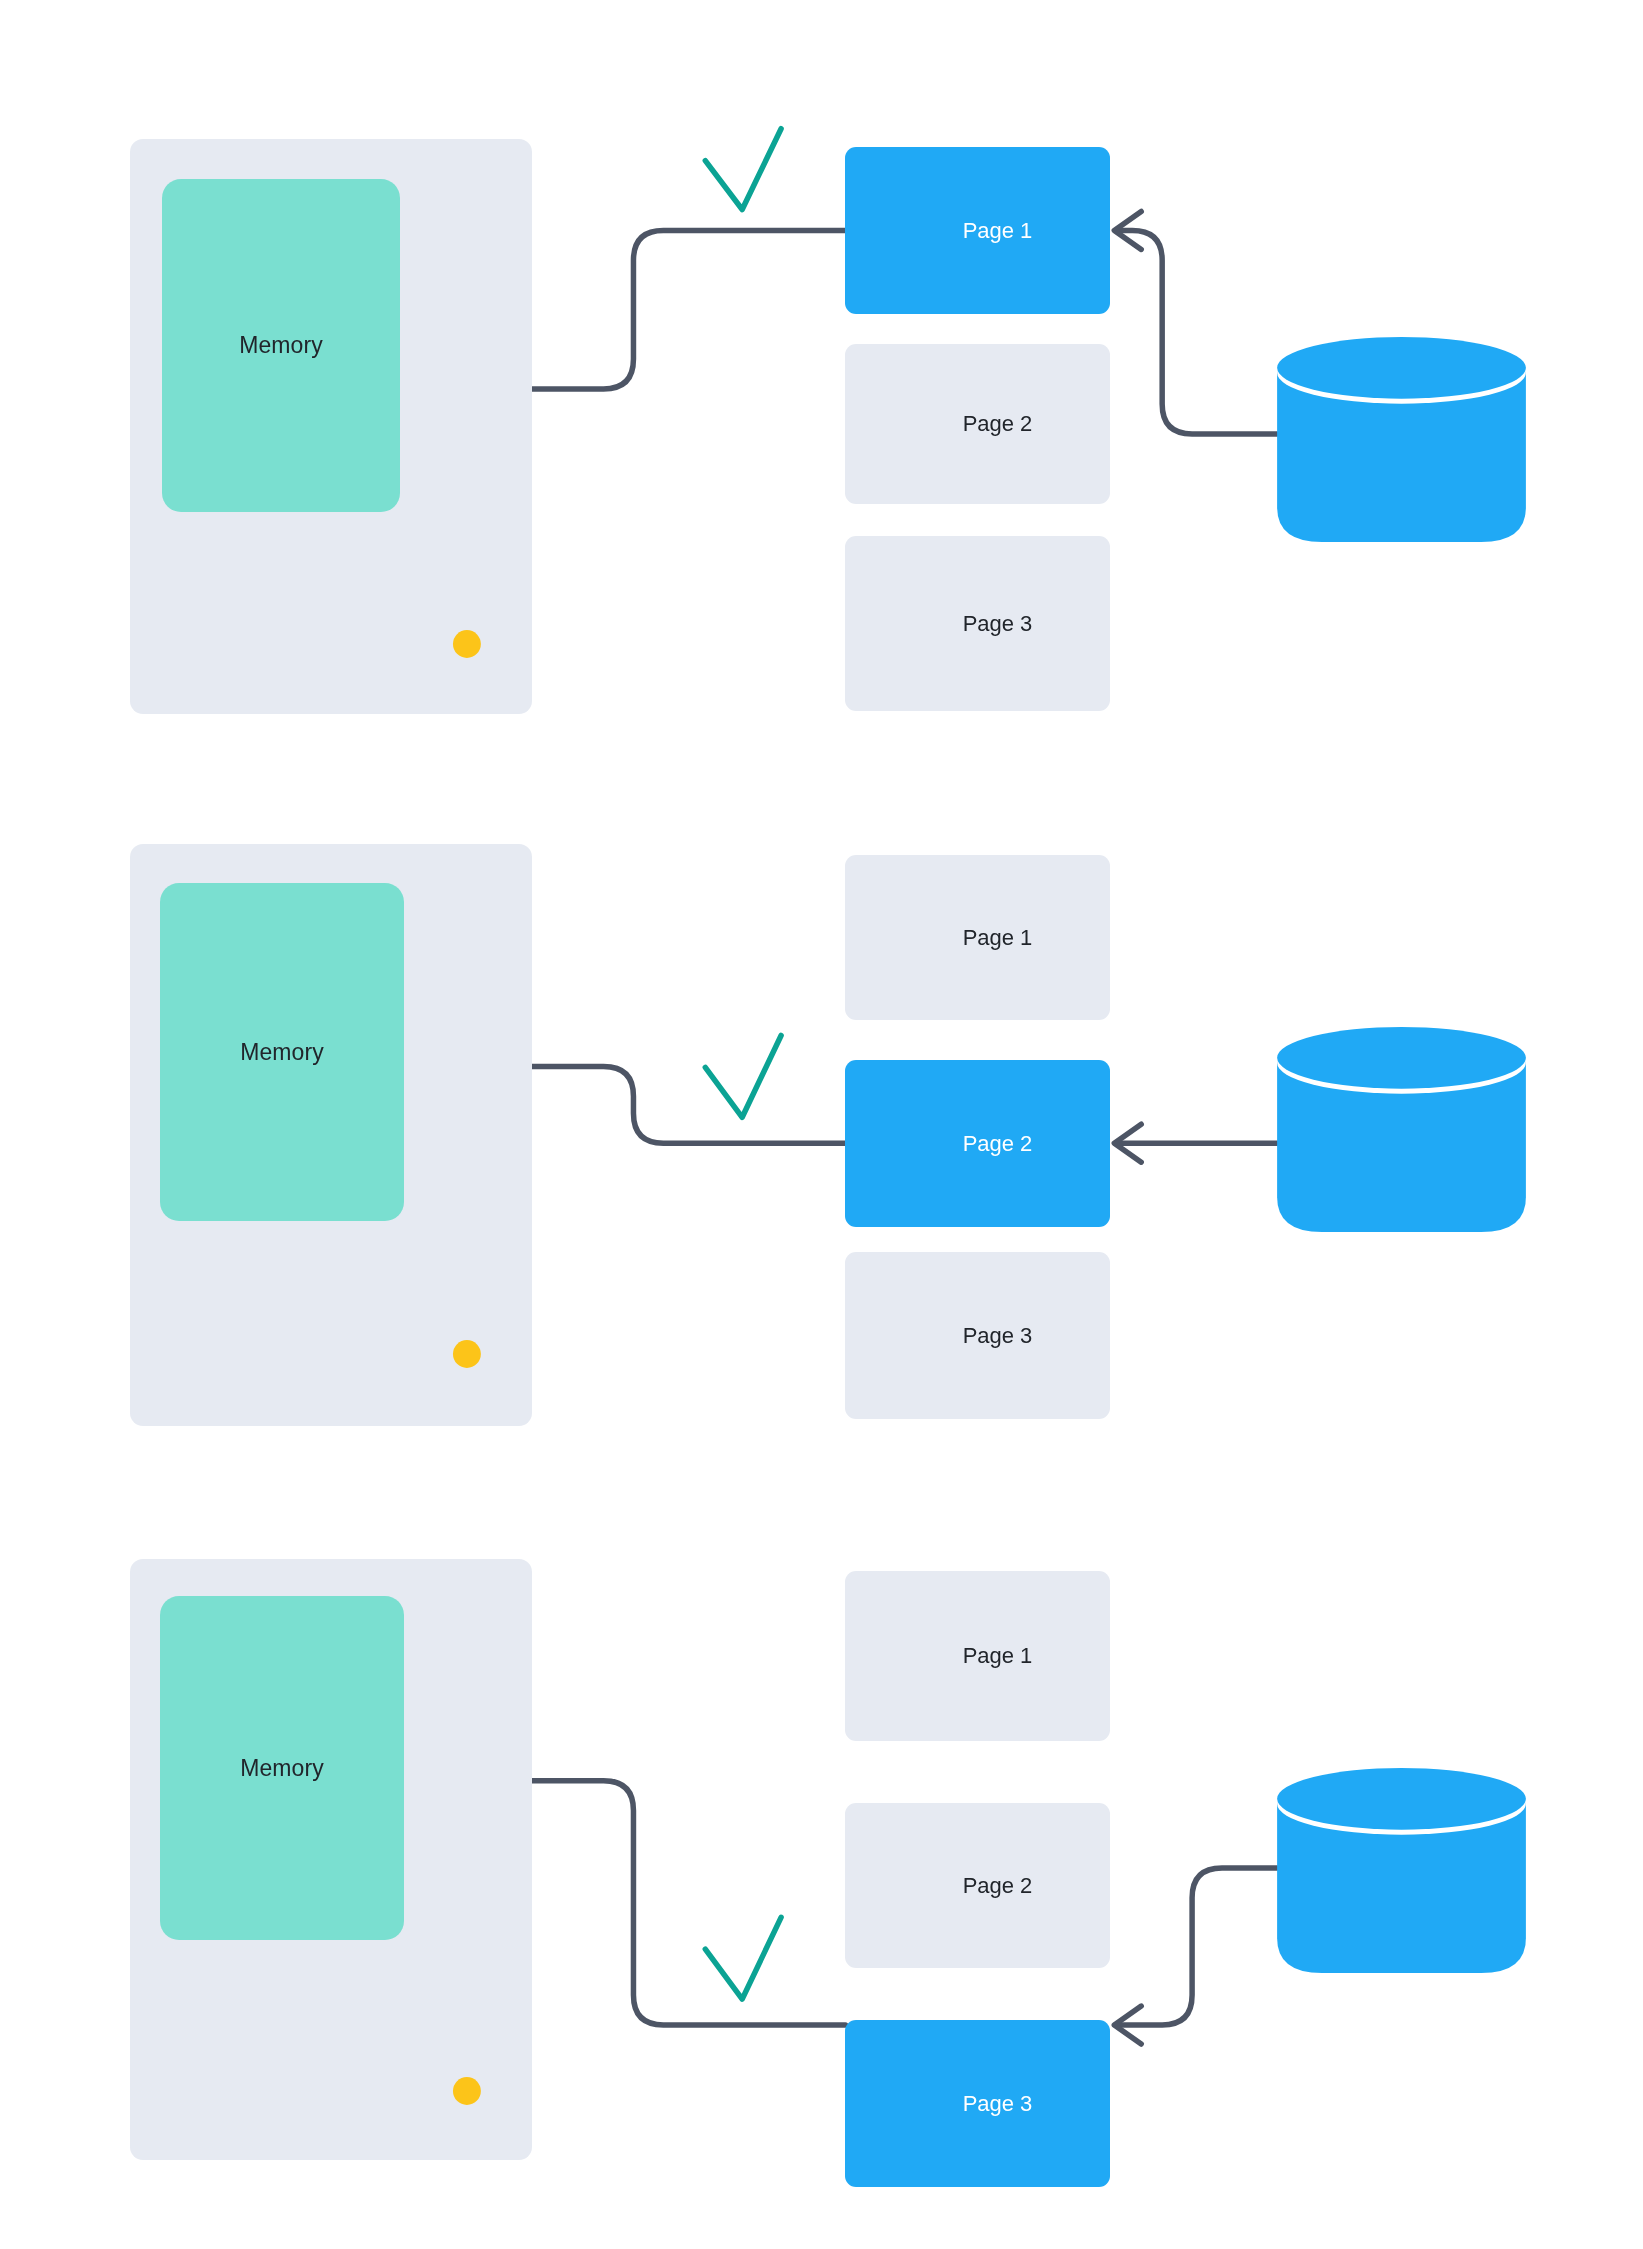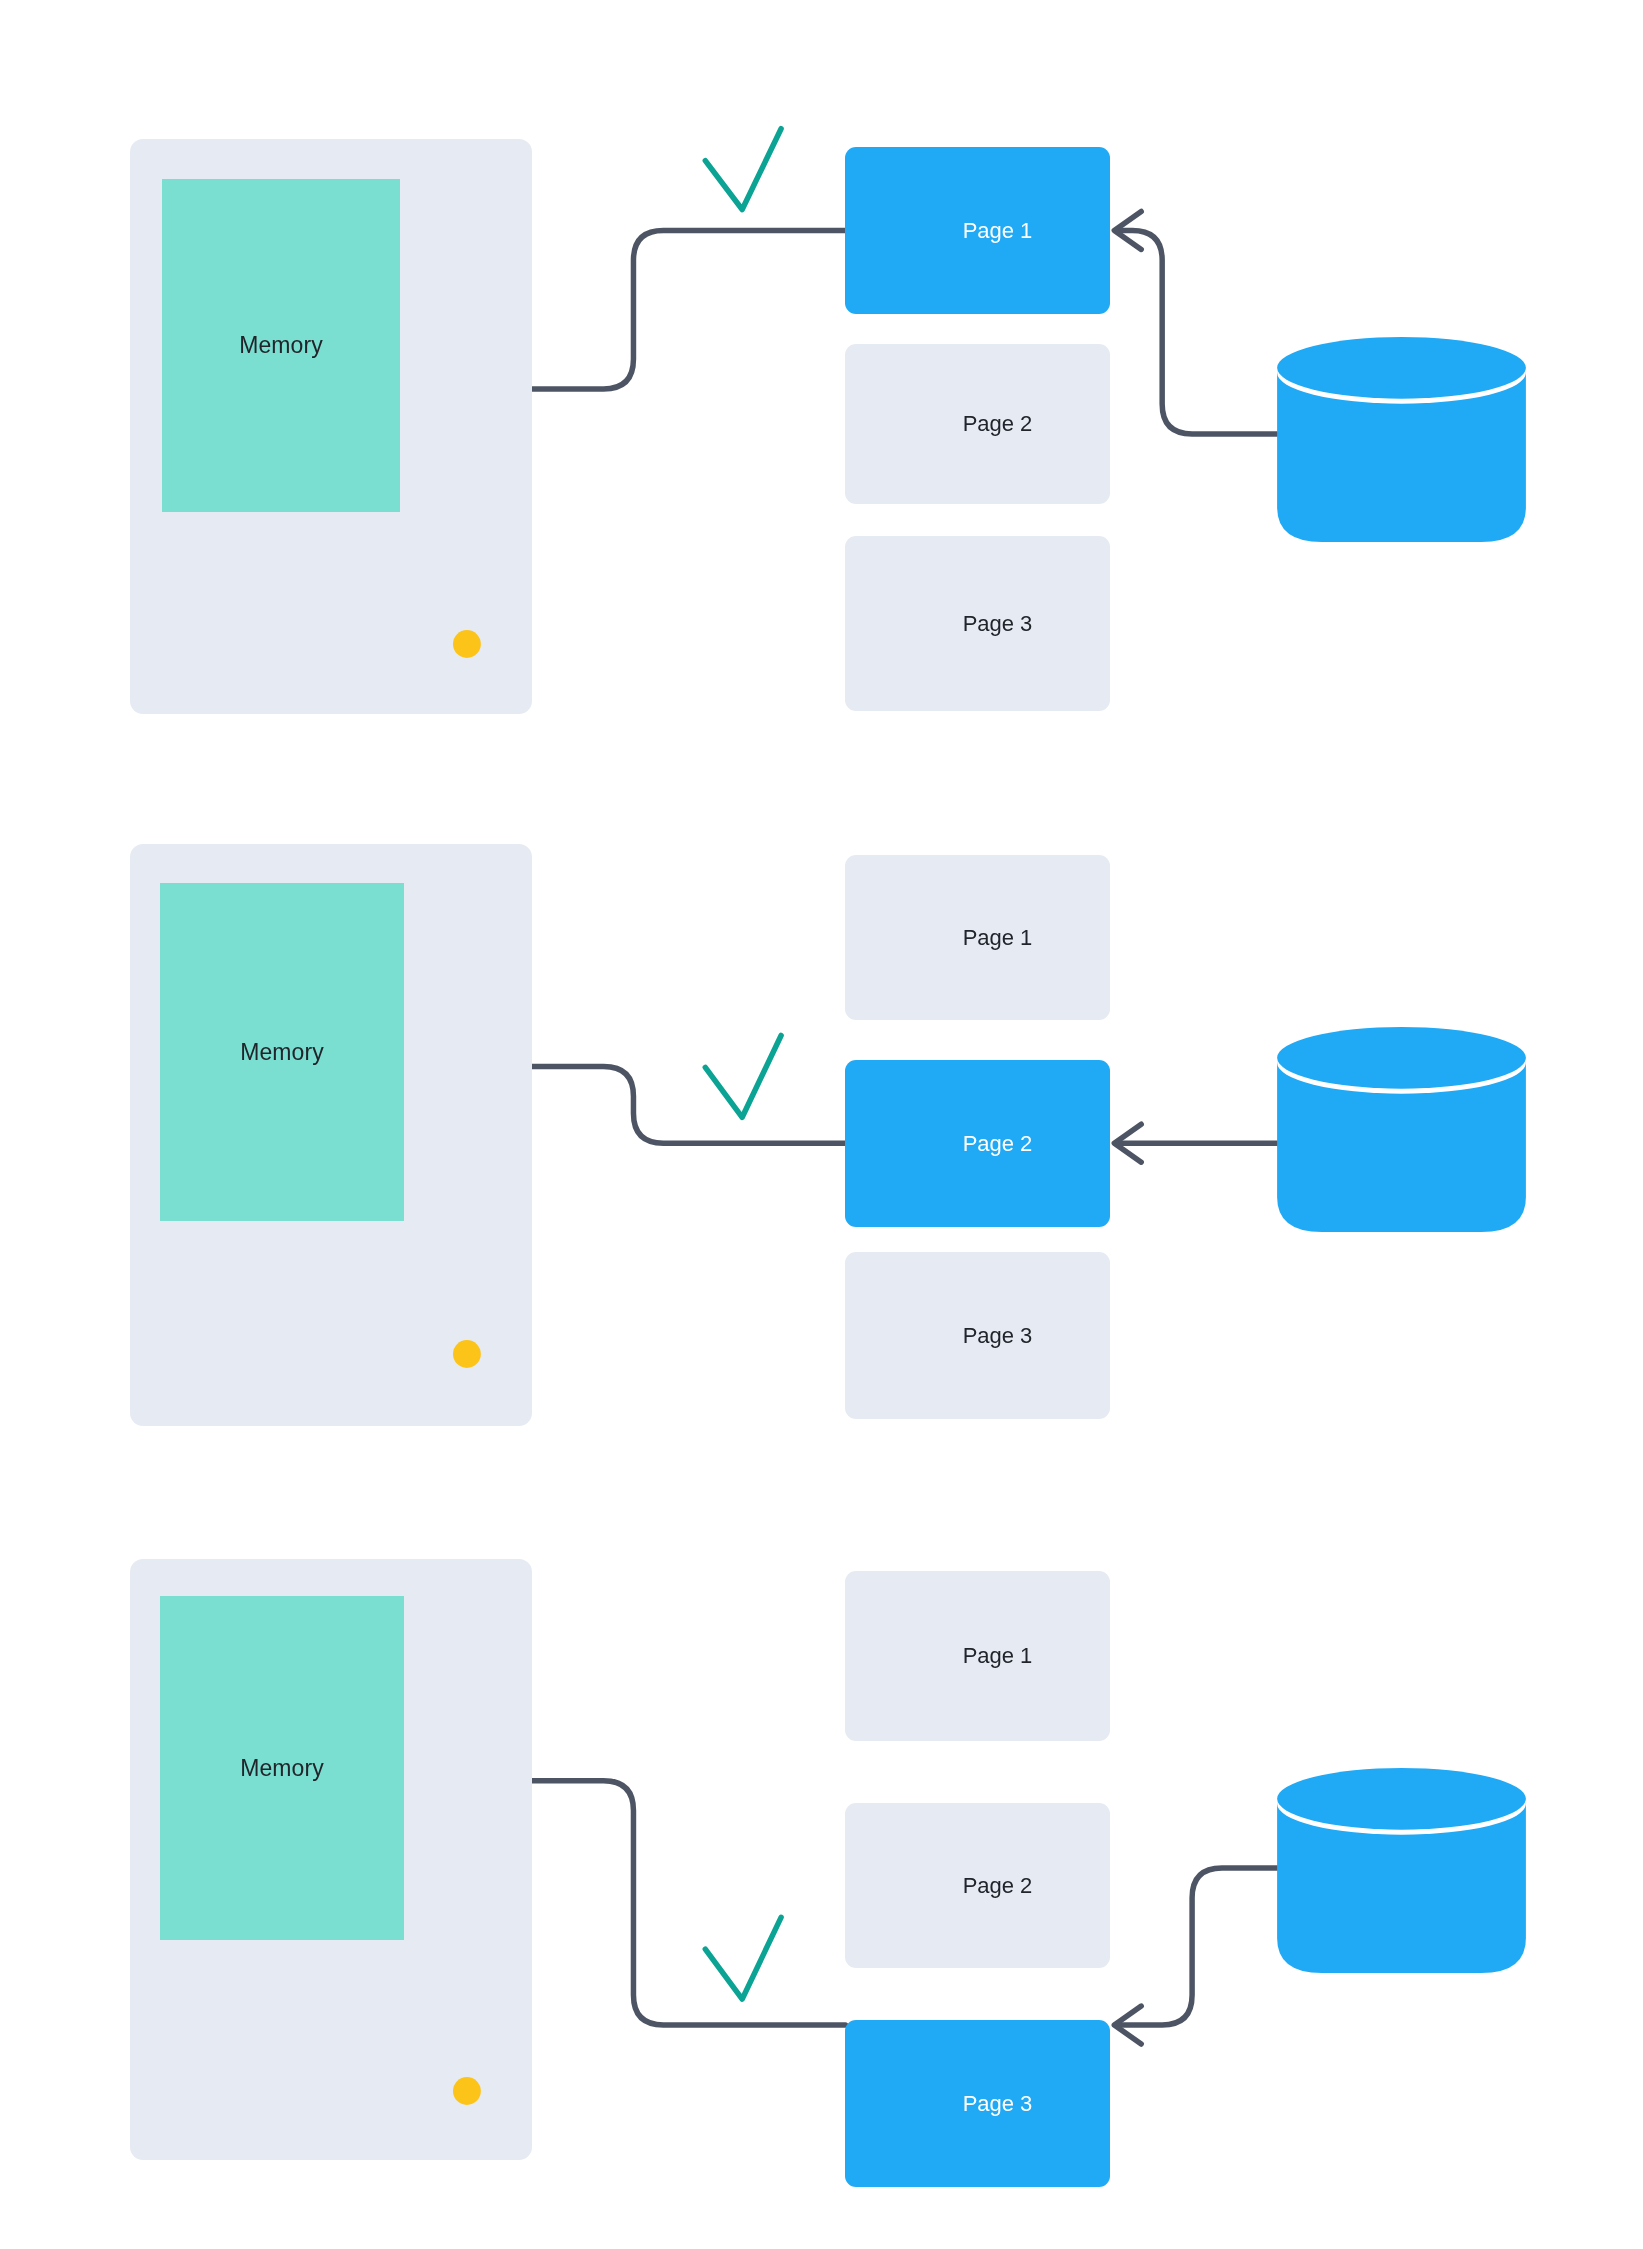--- a/index.html
+++ b/index.html
@@ -10,21 +10,21 @@
   }
   #stage{position:absolute;left:0;top:0;width:1644px;height:2250px;background:#ffffff;}
 
   .panel{position:absolute;left:0;width:1644px;}
 
   
   .mem-card{
     position:absolute;background:#e6eaf2;border-radius:13px;
   }
   .mem-box{
-    position:absolute;background:#7adfd0;border-radius:0;
+    position:absolute;background:#7adfd0;border-radius:19px;
     display:flex;align-items:center;justify-content:center;
   }
   .mem-label{
     color:#21252b;font-size:23px;letter-spacing:0.1px;line-height:1;
     white-space:nowrap;
   }
 
   
   .logo{position:absolute;width:54px;height:54px;}
 

